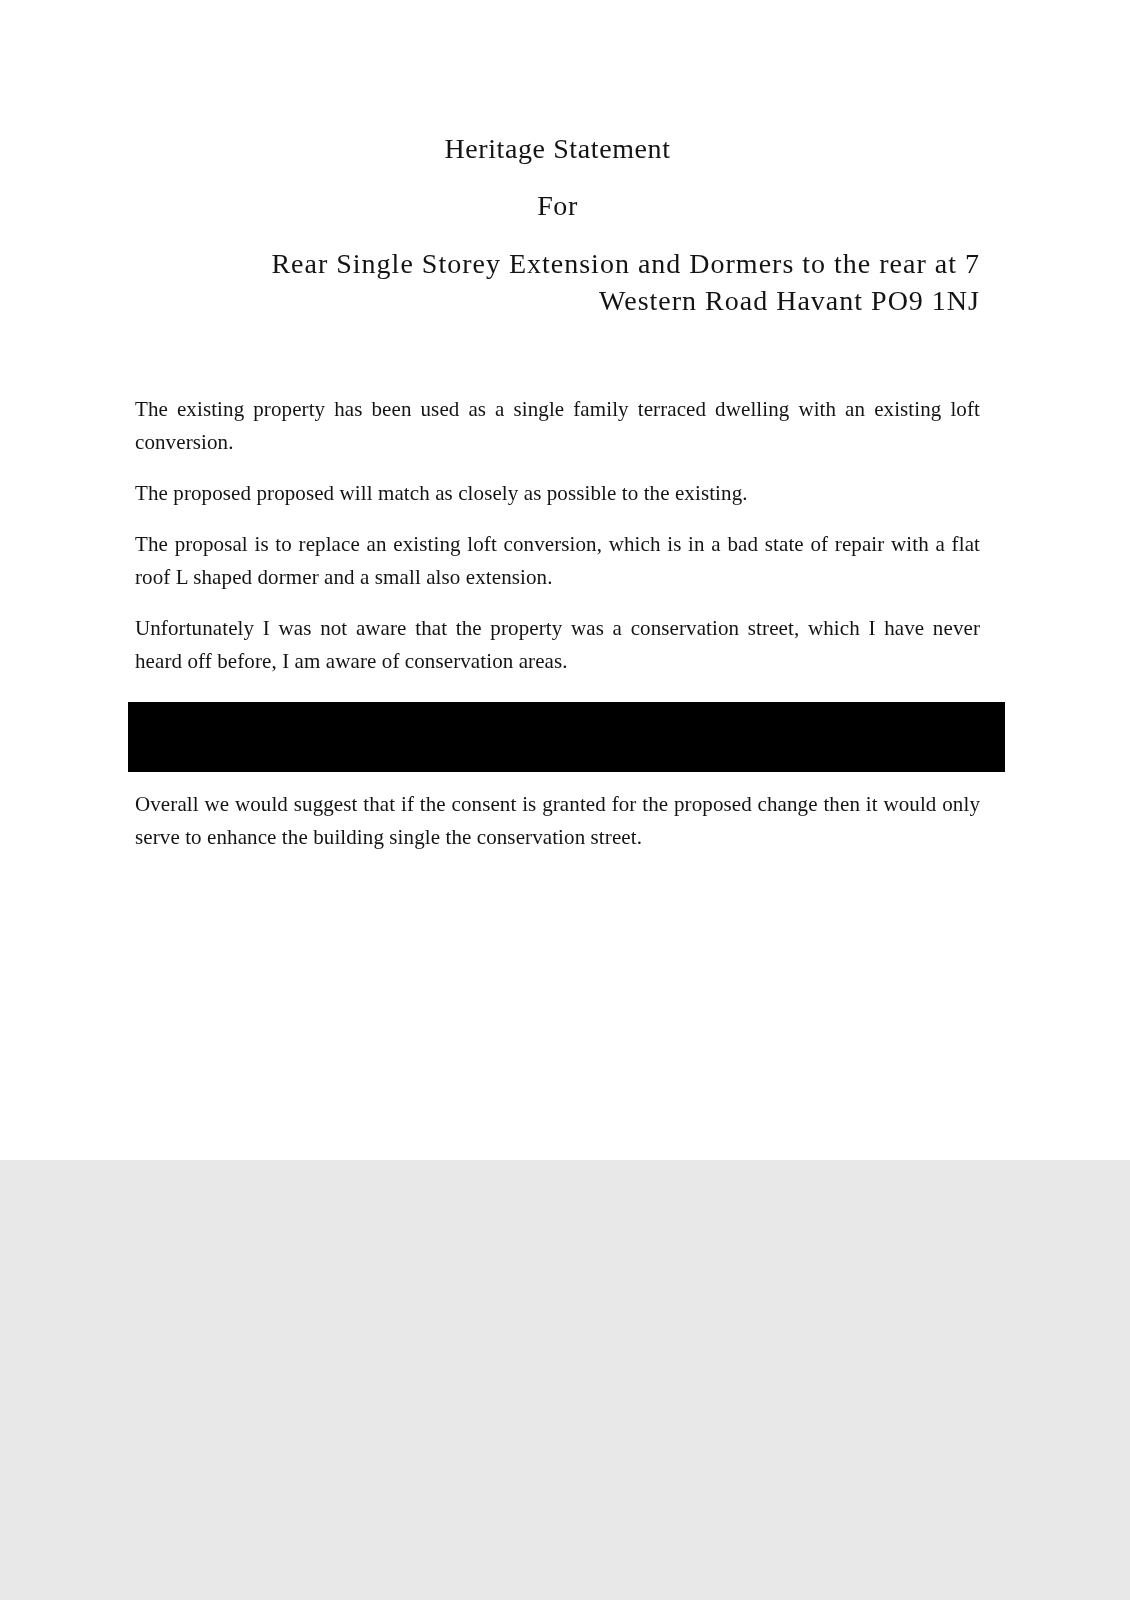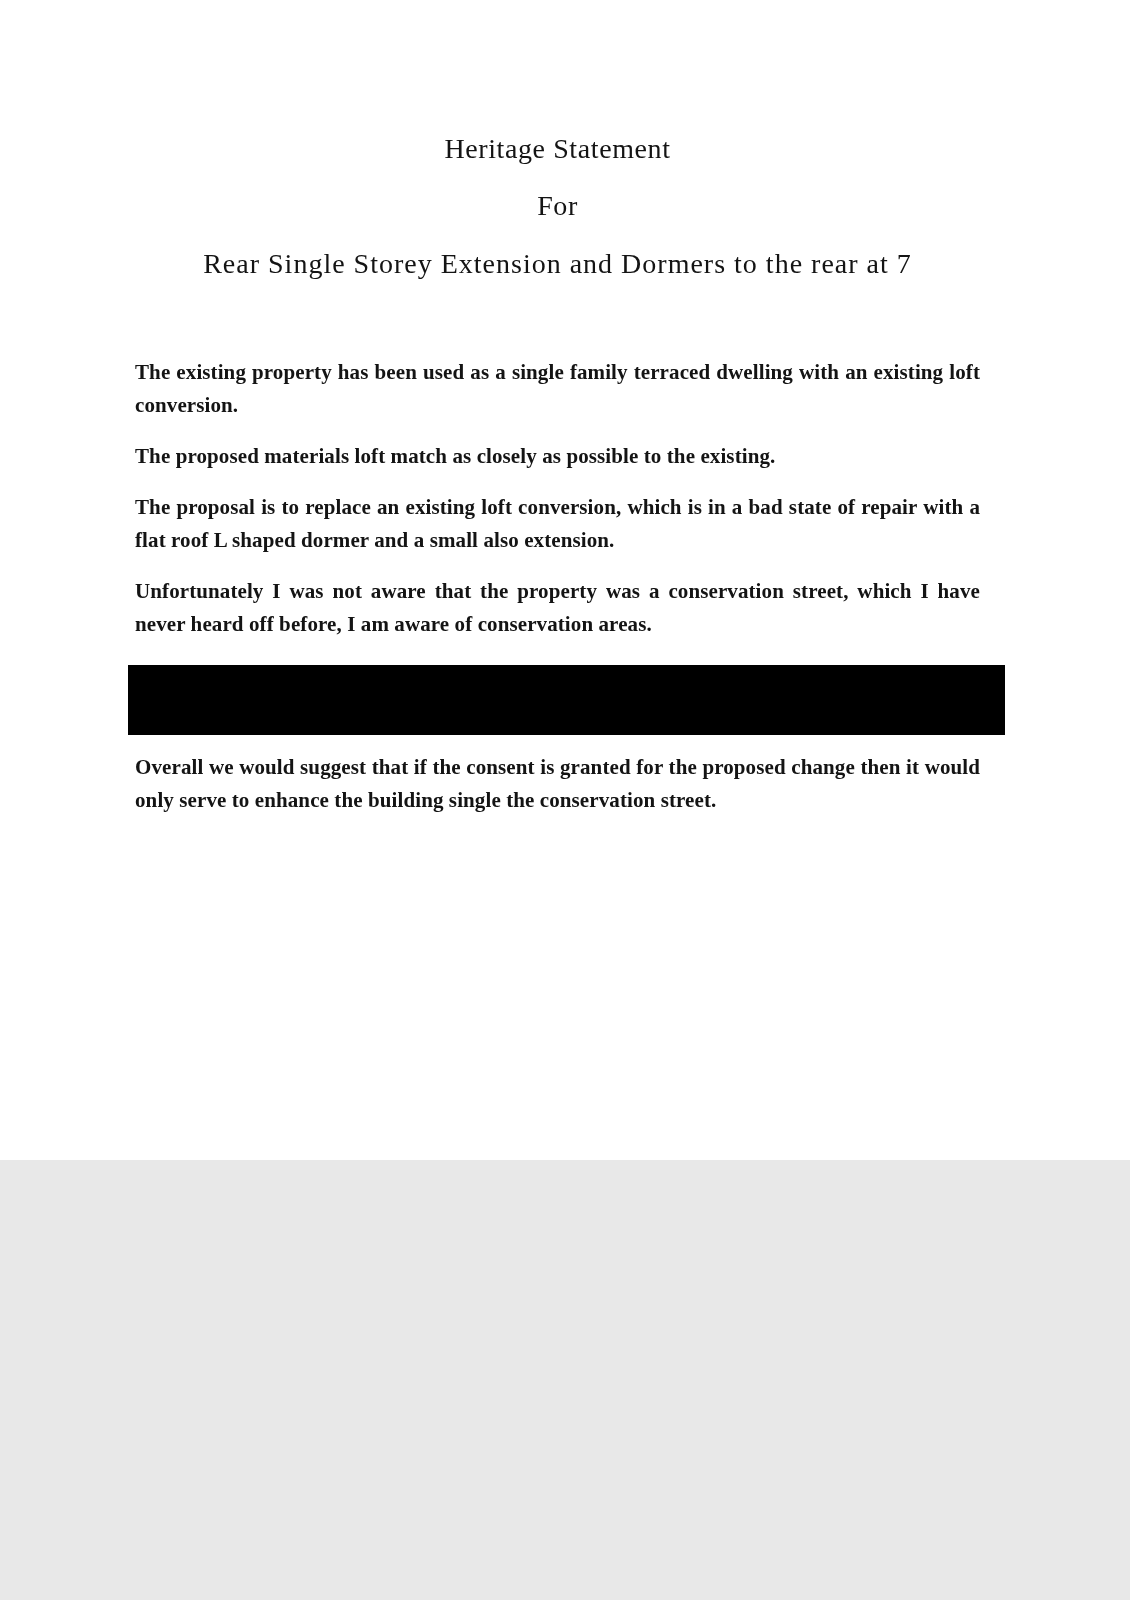--- a/index.html
+++ b/index.html
@@ -32,56 +32,57 @@
     font-size: 28px;
     line-height: 38px;
     letter-spacing: 0.6px;
     font-family: Liberation Serif, serif;
   }
   .doc-subject {
     margin-top: 20px;
     font-size: 28px;
     line-height: 37px;
     letter-spacing: 1px;
+    text-align: right;
   }
   .body-copy {
     margin-top: 74px;
   }
   .para {
     font-size: 21px;
     line-height: 33px;
     text-align: justify;
     margin-bottom: 18px;
     letter-spacing: 0.1px;
-    font-weight: bold;
   }
   .redaction-bar {
     width: 877px;
     height: 70px;
     margin: 24px 0 16px -7px;
     background: #000000;
   }
 </style>
 </head>
 <body>
 
 <div class="page">
   <div class="content">
 
     <div class="heading-block">
       <h1 class="doc-title">Heritage Statement</h1>
       <div class="doc-for">For</div>
       <div class="doc-subject">
         <div>Rear Single Storey Extension and Dormers to the rear at 7</div>
+        <div>Western Road Havant PO9 1NJ</div>
       </div>
     </div>
 
     <div class="body-copy">
       <p class="para">The existing property has been used as a single family terraced dwelling with an existing loft conversion.</p>
-      <p class="para">The proposed materials loft match as closely as possible to the existing.</p>
+      <p class="para">The proposed proposed will match as closely as possible to the existing.</p>
       <p class="para">The proposal is to replace an existing loft conversion, which is in a bad state of repair with a flat roof L shaped dormer and a small also extension.</p>
       <p class="para">Unfortunately I was not aware that the property was a conservation street, which I have never heard off before, I am aware of conservation areas.</p>
 
       <div class="redaction-bar" style="background: rgb(0, 0, 0);"></div>
 
       <p class="para">Overall we would suggest that if the consent is granted for the proposed change then it would only serve to enhance the building single the conservation street.</p>
     </div>
 
   </div>
 </div>

